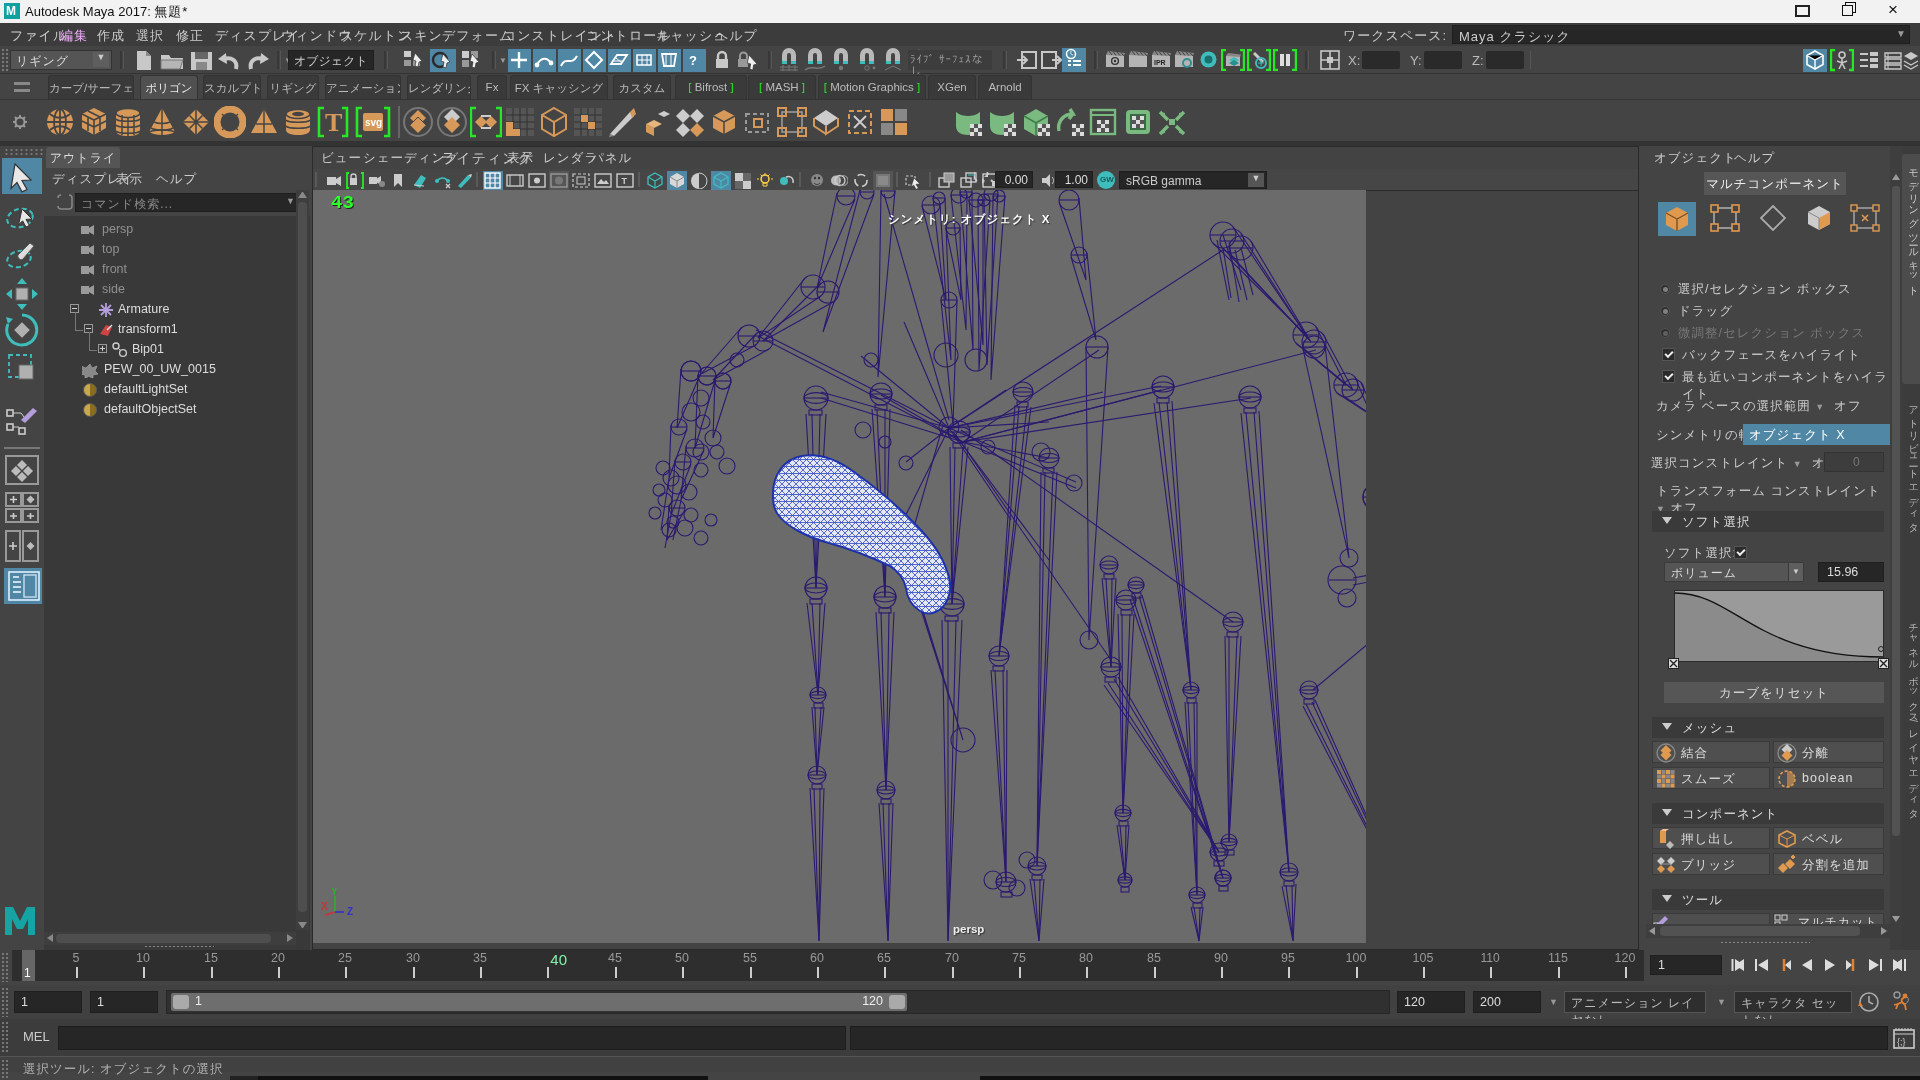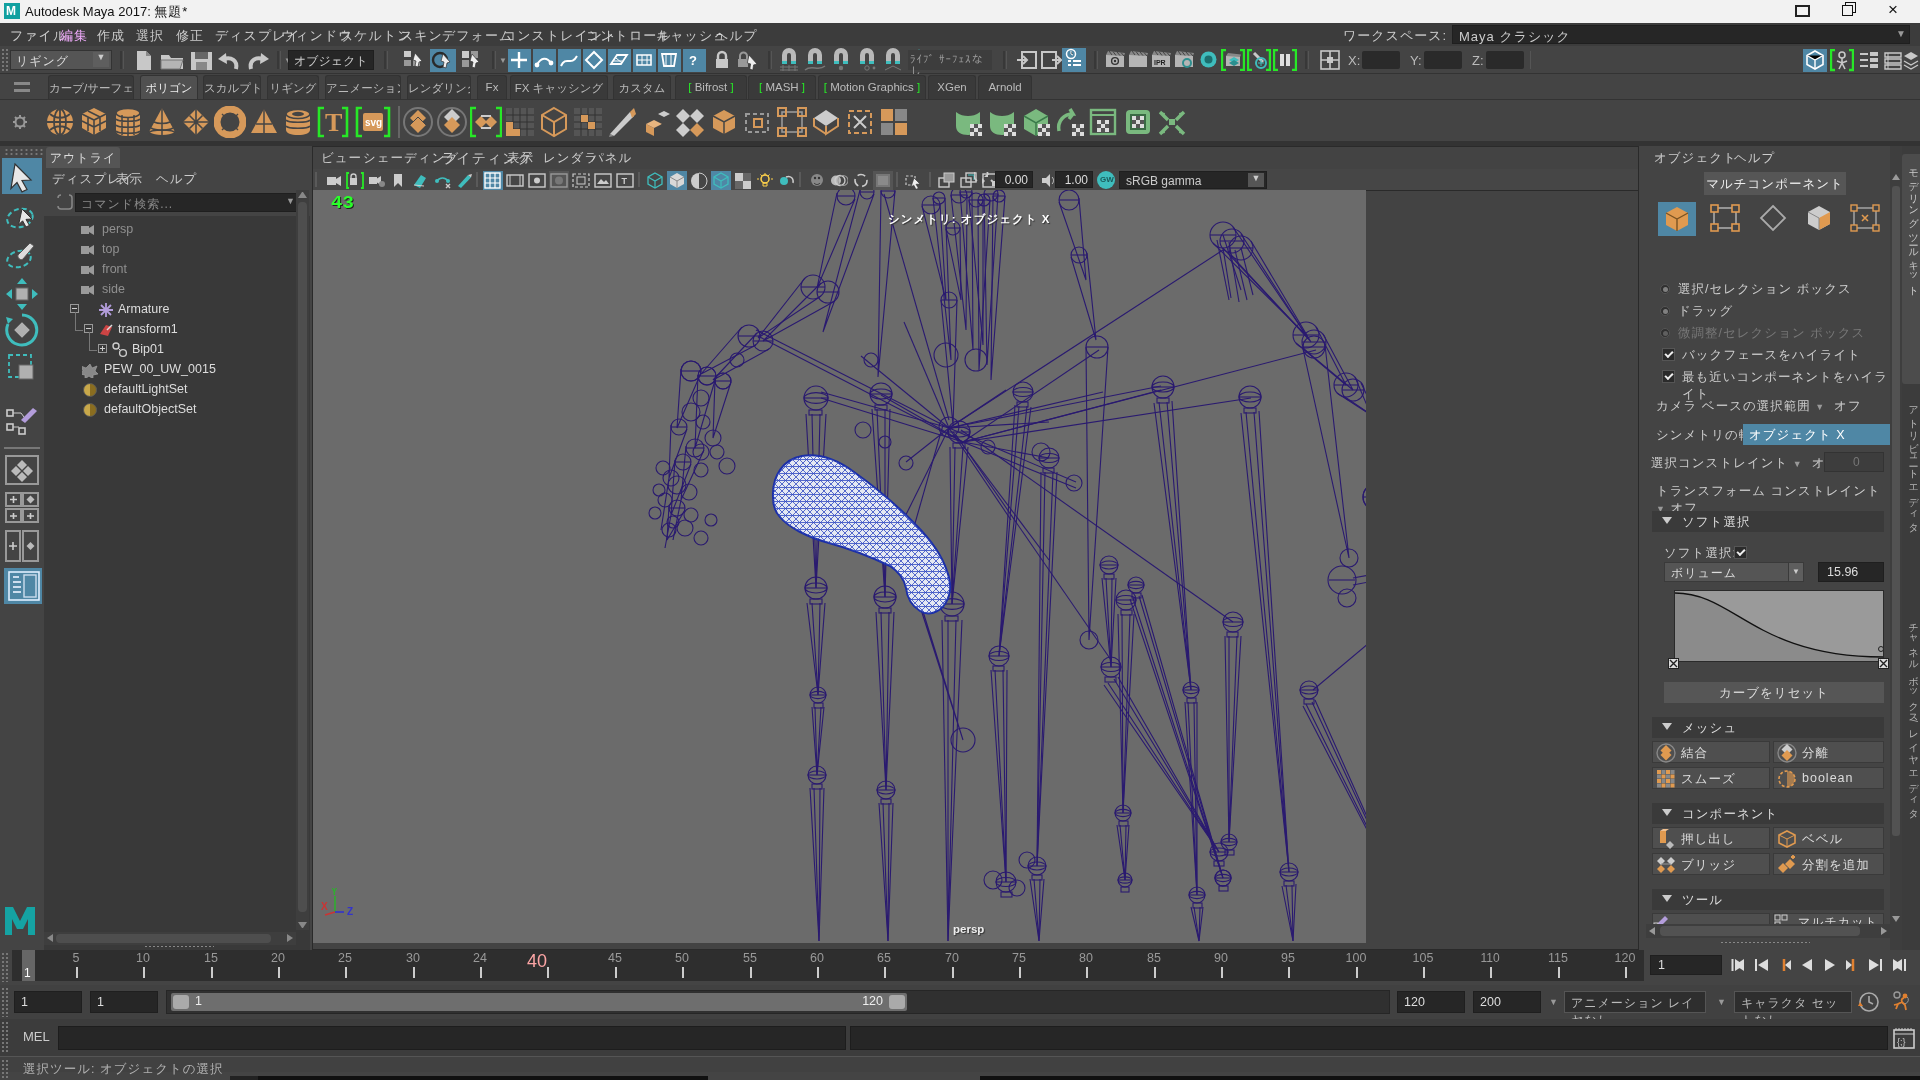--- a/index.html
+++ b/index.html
@@ -1476,23 +1476,23 @@
       <div class="abs" style="left:111px;top:1px;width:40px;text-align:center;font-size:12.5px;color:#999">10</div>
       <div class="abs" style="left:131px;top:17px;width:1.5px;height:11px;background:#ccc"></div>
       <div class="abs" style="left:179px;top:1px;width:40px;text-align:center;font-size:12.5px;color:#999">15</div>
       <div class="abs" style="left:199px;top:17px;width:1.5px;height:11px;background:#ccc"></div>
       <div class="abs" style="left:246px;top:1px;width:40px;text-align:center;font-size:12.5px;color:#999">20</div>
       <div class="abs" style="left:266px;top:17px;width:1.5px;height:11px;background:#ccc"></div>
       <div class="abs" style="left:313px;top:1px;width:40px;text-align:center;font-size:12.5px;color:#999">25</div>
       <div class="abs" style="left:333px;top:17px;width:1.5px;height:11px;background:#ccc"></div>
       <div class="abs" style="left:381px;top:1px;width:40px;text-align:center;font-size:12.5px;color:#999">30</div>
       <div class="abs" style="left:401px;top:17px;width:1.5px;height:11px;background:#ccc"></div>
-      <div class="abs" style="left:448px;top:1px;width:40px;text-align:center;font-size:12.5px;color:#999">24</div>
+      <div class="abs" style="left:448px;top:1px;width:40px;text-align:center;font-size:12.5px;color:#999">35</div>
       <div class="abs" style="left:468px;top:17px;width:1.5px;height:11px;background:#ccc"></div>
-      <div class="abs" style="left:515px;top:1px;width:40px;text-align:left;font-size:18px;color:#fca5a5">40</div>
+      <div class="abs" style="left:515px;top:1px;width:40px;text-align:right;font-size:15px;color:#86efac">40</div>
       <div class="abs" style="left:535px;top:17px;width:1.5px;height:11px;background:#ccc"></div>
       <div class="abs" style="left:583px;top:1px;width:40px;text-align:center;font-size:12.5px;color:#999">45</div>
       <div class="abs" style="left:603px;top:17px;width:1.5px;height:11px;background:#ccc"></div>
       <div class="abs" style="left:650px;top:1px;width:40px;text-align:center;font-size:12.5px;color:#999">50</div>
       <div class="abs" style="left:670px;top:17px;width:1.5px;height:11px;background:#ccc"></div>
       <div class="abs" style="left:718px;top:1px;width:40px;text-align:center;font-size:12.5px;color:#999">55</div>
       <div class="abs" style="left:738px;top:17px;width:1.5px;height:11px;background:#ccc"></div>
       <div class="abs" style="left:785px;top:1px;width:40px;text-align:center;font-size:12.5px;color:#999">60</div>
       <div class="abs" style="left:805px;top:17px;width:1.5px;height:11px;background:#ccc"></div>
       <div class="abs" style="left:852px;top:1px;width:40px;text-align:center;font-size:12.5px;color:#999">65</div>

